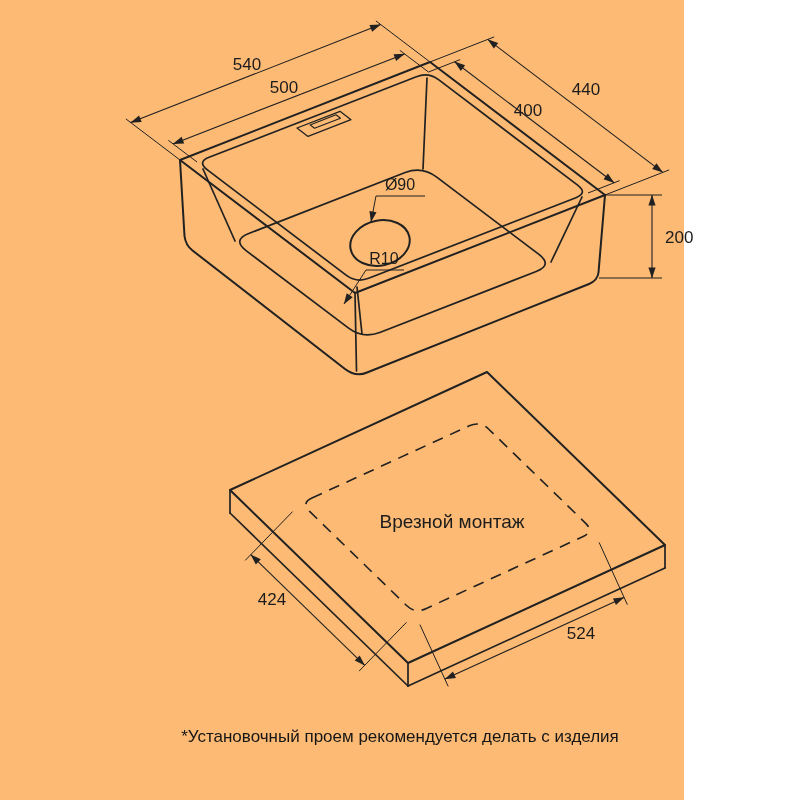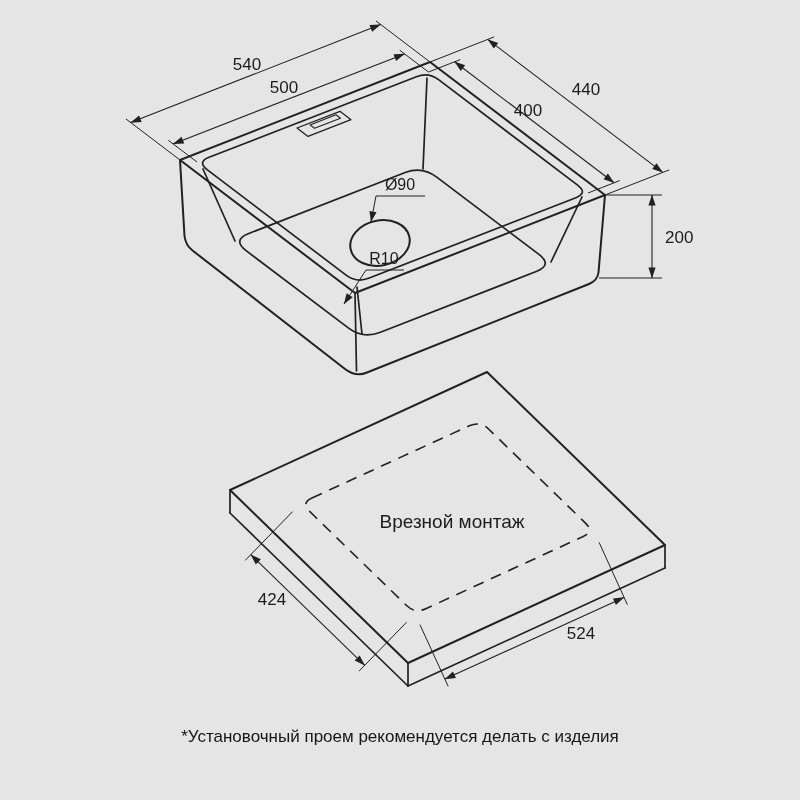--- a/index.html
+++ b/index.html
@@ -1,17 +1,17 @@
 <!DOCTYPE html>
 <html><head>
 <meta charset="utf-8">
 <style>
   html,body{margin:0;padding:0;background:#ffffff;}
   .canvas{
-    width:800px;height:800px;position:relative;background:#e5e5e5;
+    width:684px;height:800px;position:relative;background:#fdba74;
     font-family:"Liberation Sans", sans-serif;
   }
   svg{display:block;}
   .dim-text{
     font-family:"Liberation Sans", sans-serif;
     font-size:17px; fill:#1c1c1c;
   }
   .callout-text{
     font-family:"Liberation Sans", sans-serif;
     font-size:16px; fill:#1c1c1c;

